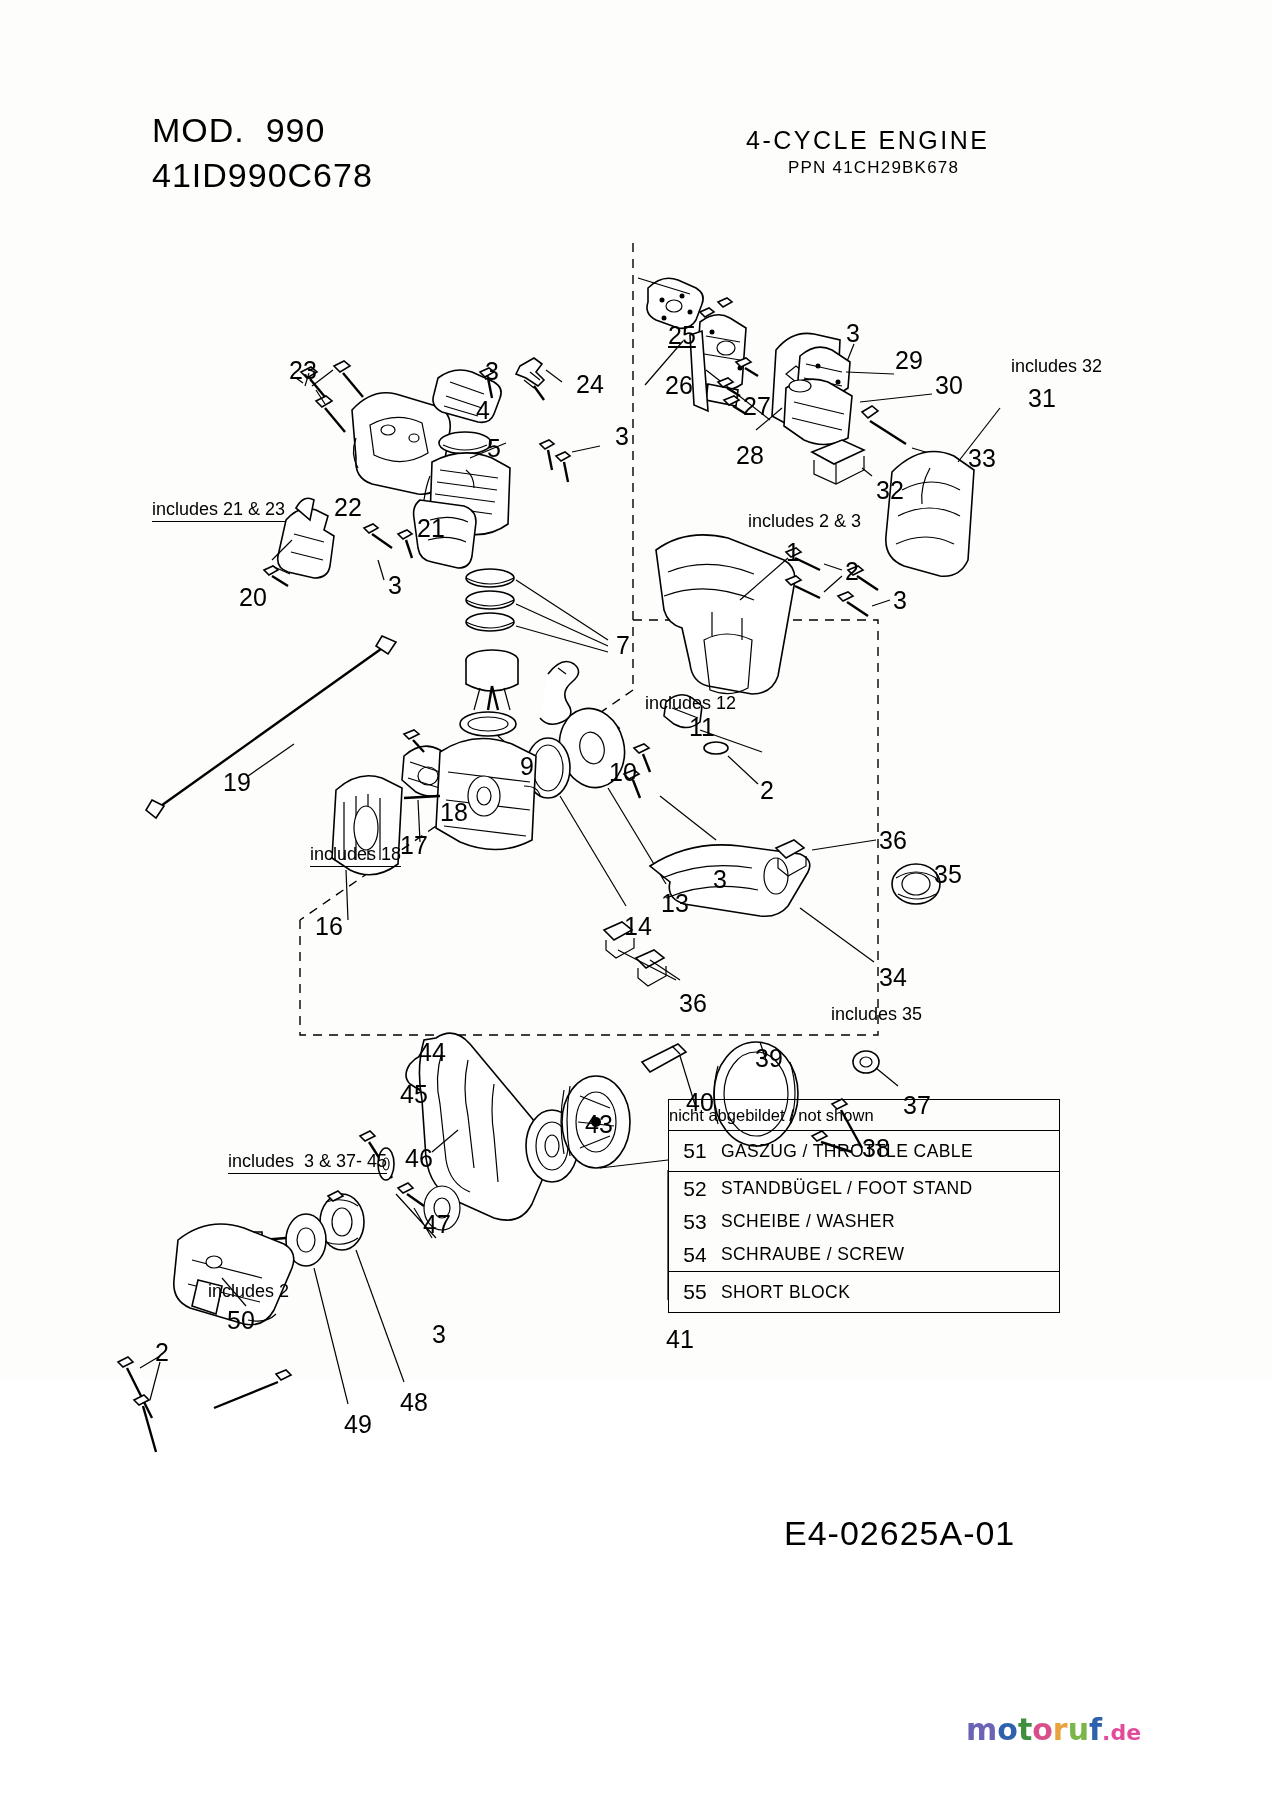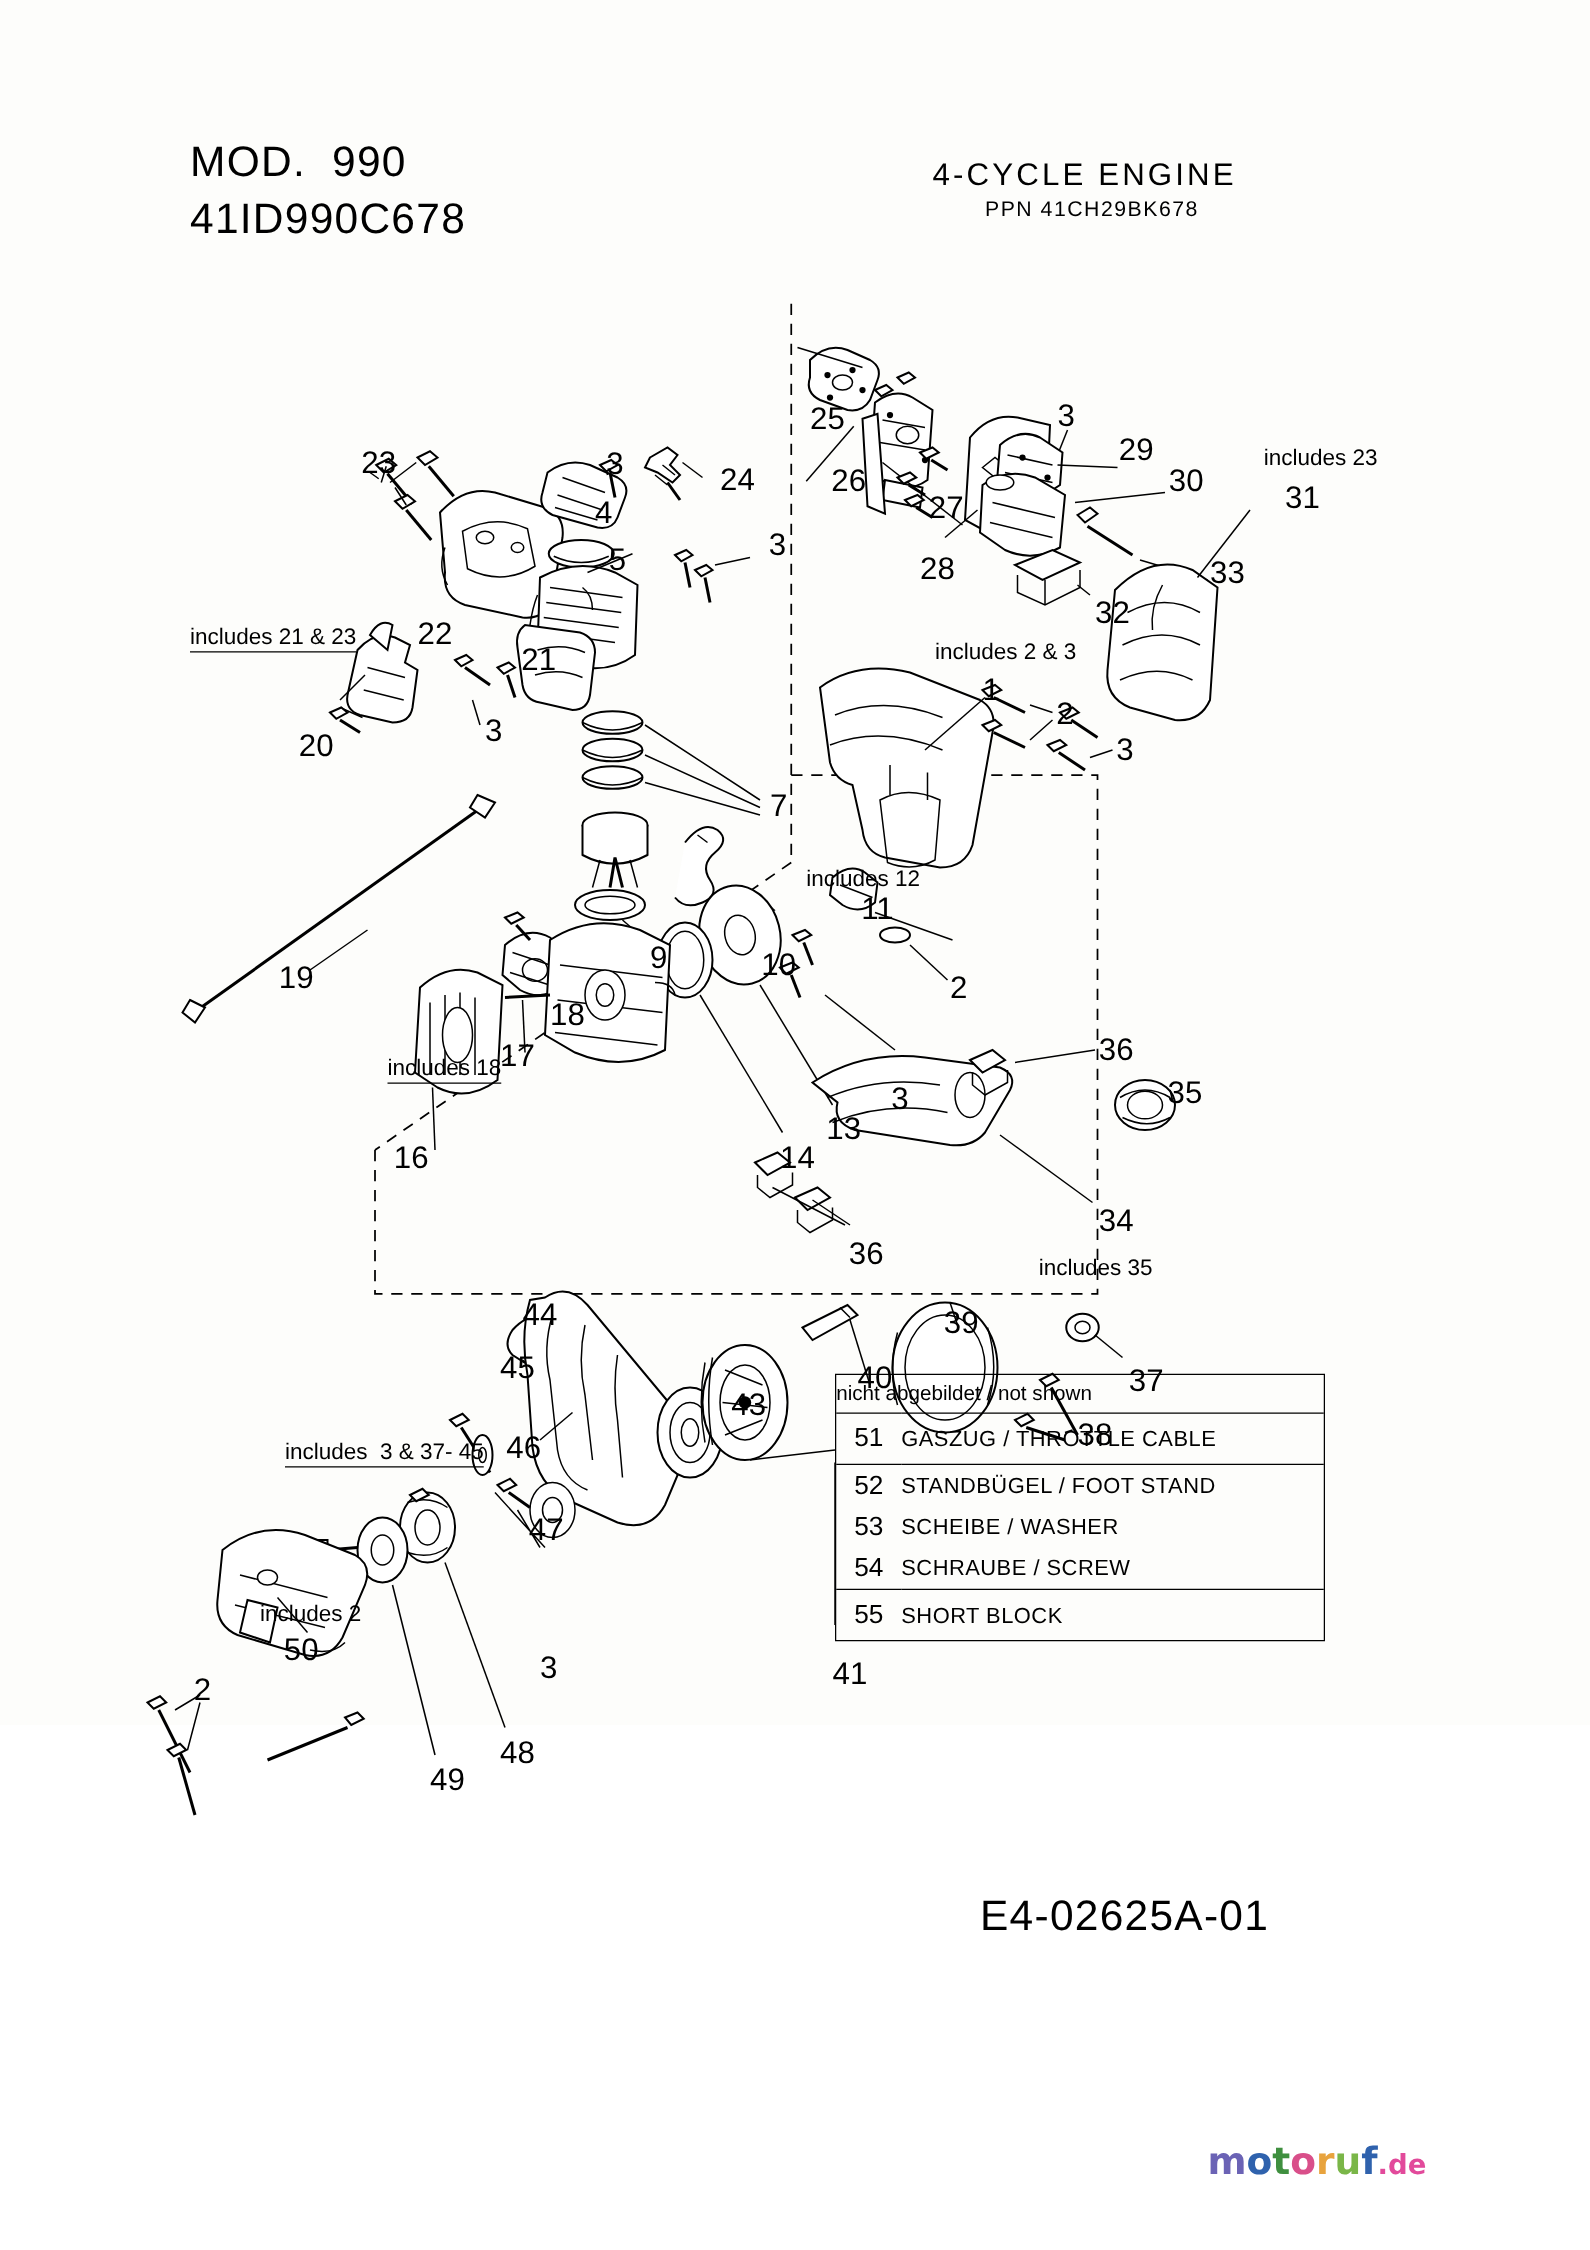--- a/index.html
+++ b/index.html
@@ -544,21 +544,21 @@
       <path class="lnh" d="M214 1408 L278 1382"></path>
       <path class="wht" d="M276 1374 l10 -4 l5 5 l-10 5 z"></path>
     </g>
   </svg>
 
   <div id="callout-layer">
       <div class="txt callout" style="left: 289px; top: 358px;">23</div>
       <div class="txt callout" style="left: 485px; top: 359px;">3</div>
       <div class="txt callout" style="left: 576px; top: 372px;">24</div>
       <div class="txt callout" style="left: 476px; top: 398px;">4</div>
-      <div class="txt callout" style="left: 648px; top: 323px;">25</div>
+      <div class="txt callout" style="left: 668px; top: 323px; text-decoration: underline;">25</div>
       <div class="txt callout" style="left: 846px; top: 321px;">3</div>
       <div class="txt callout" style="left: 895px; top: 348px;">29</div>
       <div class="txt callout" style="left: 935px; top: 373px;">30</div>
       <div class="txt callout" style="left: 1000px; top: 386px; margin-left: 28px;">31</div>
       <div class="txt callout" style="left: 665px; top: 373px;">26</div>
       <div class="txt callout" style="left: 743px; top: 394px;">27</div>
       <div class="txt callout" style="left: 736px; top: 443px;">28</div>
       <div class="txt callout" style="left: 968px; top: 446px;">33</div>
       <div class="txt callout" style="left: 876px; top: 478px;">32</div>
       <div class="txt callout" style="left: 487px; top: 436px;">5</div>
@@ -599,21 +599,21 @@
       <div class="txt callout" style="left: 432px; top: 1322px;">3</div>
       <div class="txt callout" style="left: 155px; top: 1340px;">2</div>
       <div class="txt callout" style="left: 666px; top: 1327px;">41</div>
       <div class="txt callout" style="left: 400px; top: 1390px;">48</div>
       <div class="txt callout" style="left: 344px; top: 1412px;">49</div>
     </div>
 
   <div id="notes-layer">
       <div class="txt incl ul" style="left: 152px; top: 500px;">includes 21 &amp; 23</div>
       <div class="txt incl" style="left: 748px; top: 512px;">includes 2 &amp; 3</div>
-      <div class="txt incl" style="left: 1011px; top: 357px;">includes 23</div>
+      <div class="txt incl" style="left: 1011px; top: 357px;">includes 32</div>
       <div class="txt incl" style="left: 645px; top: 694px;">includes 12</div>
       <div class="txt incl ul" style="left: 310px; top: 845px;">includes 18</div>
       <div class="txt incl" style="left: 831px; top: 1005px;">includes 35</div>
       <div class="txt incl ul" style="left: 228px; top: 1152px;">includes  3 &amp; 37- 45</div>
       <div class="txt incl" style="left: 208px; top: 1282px;">includes 2</div>
     </div>
 
   <div id="not-shown-table">
     <table>
       <tbody>

